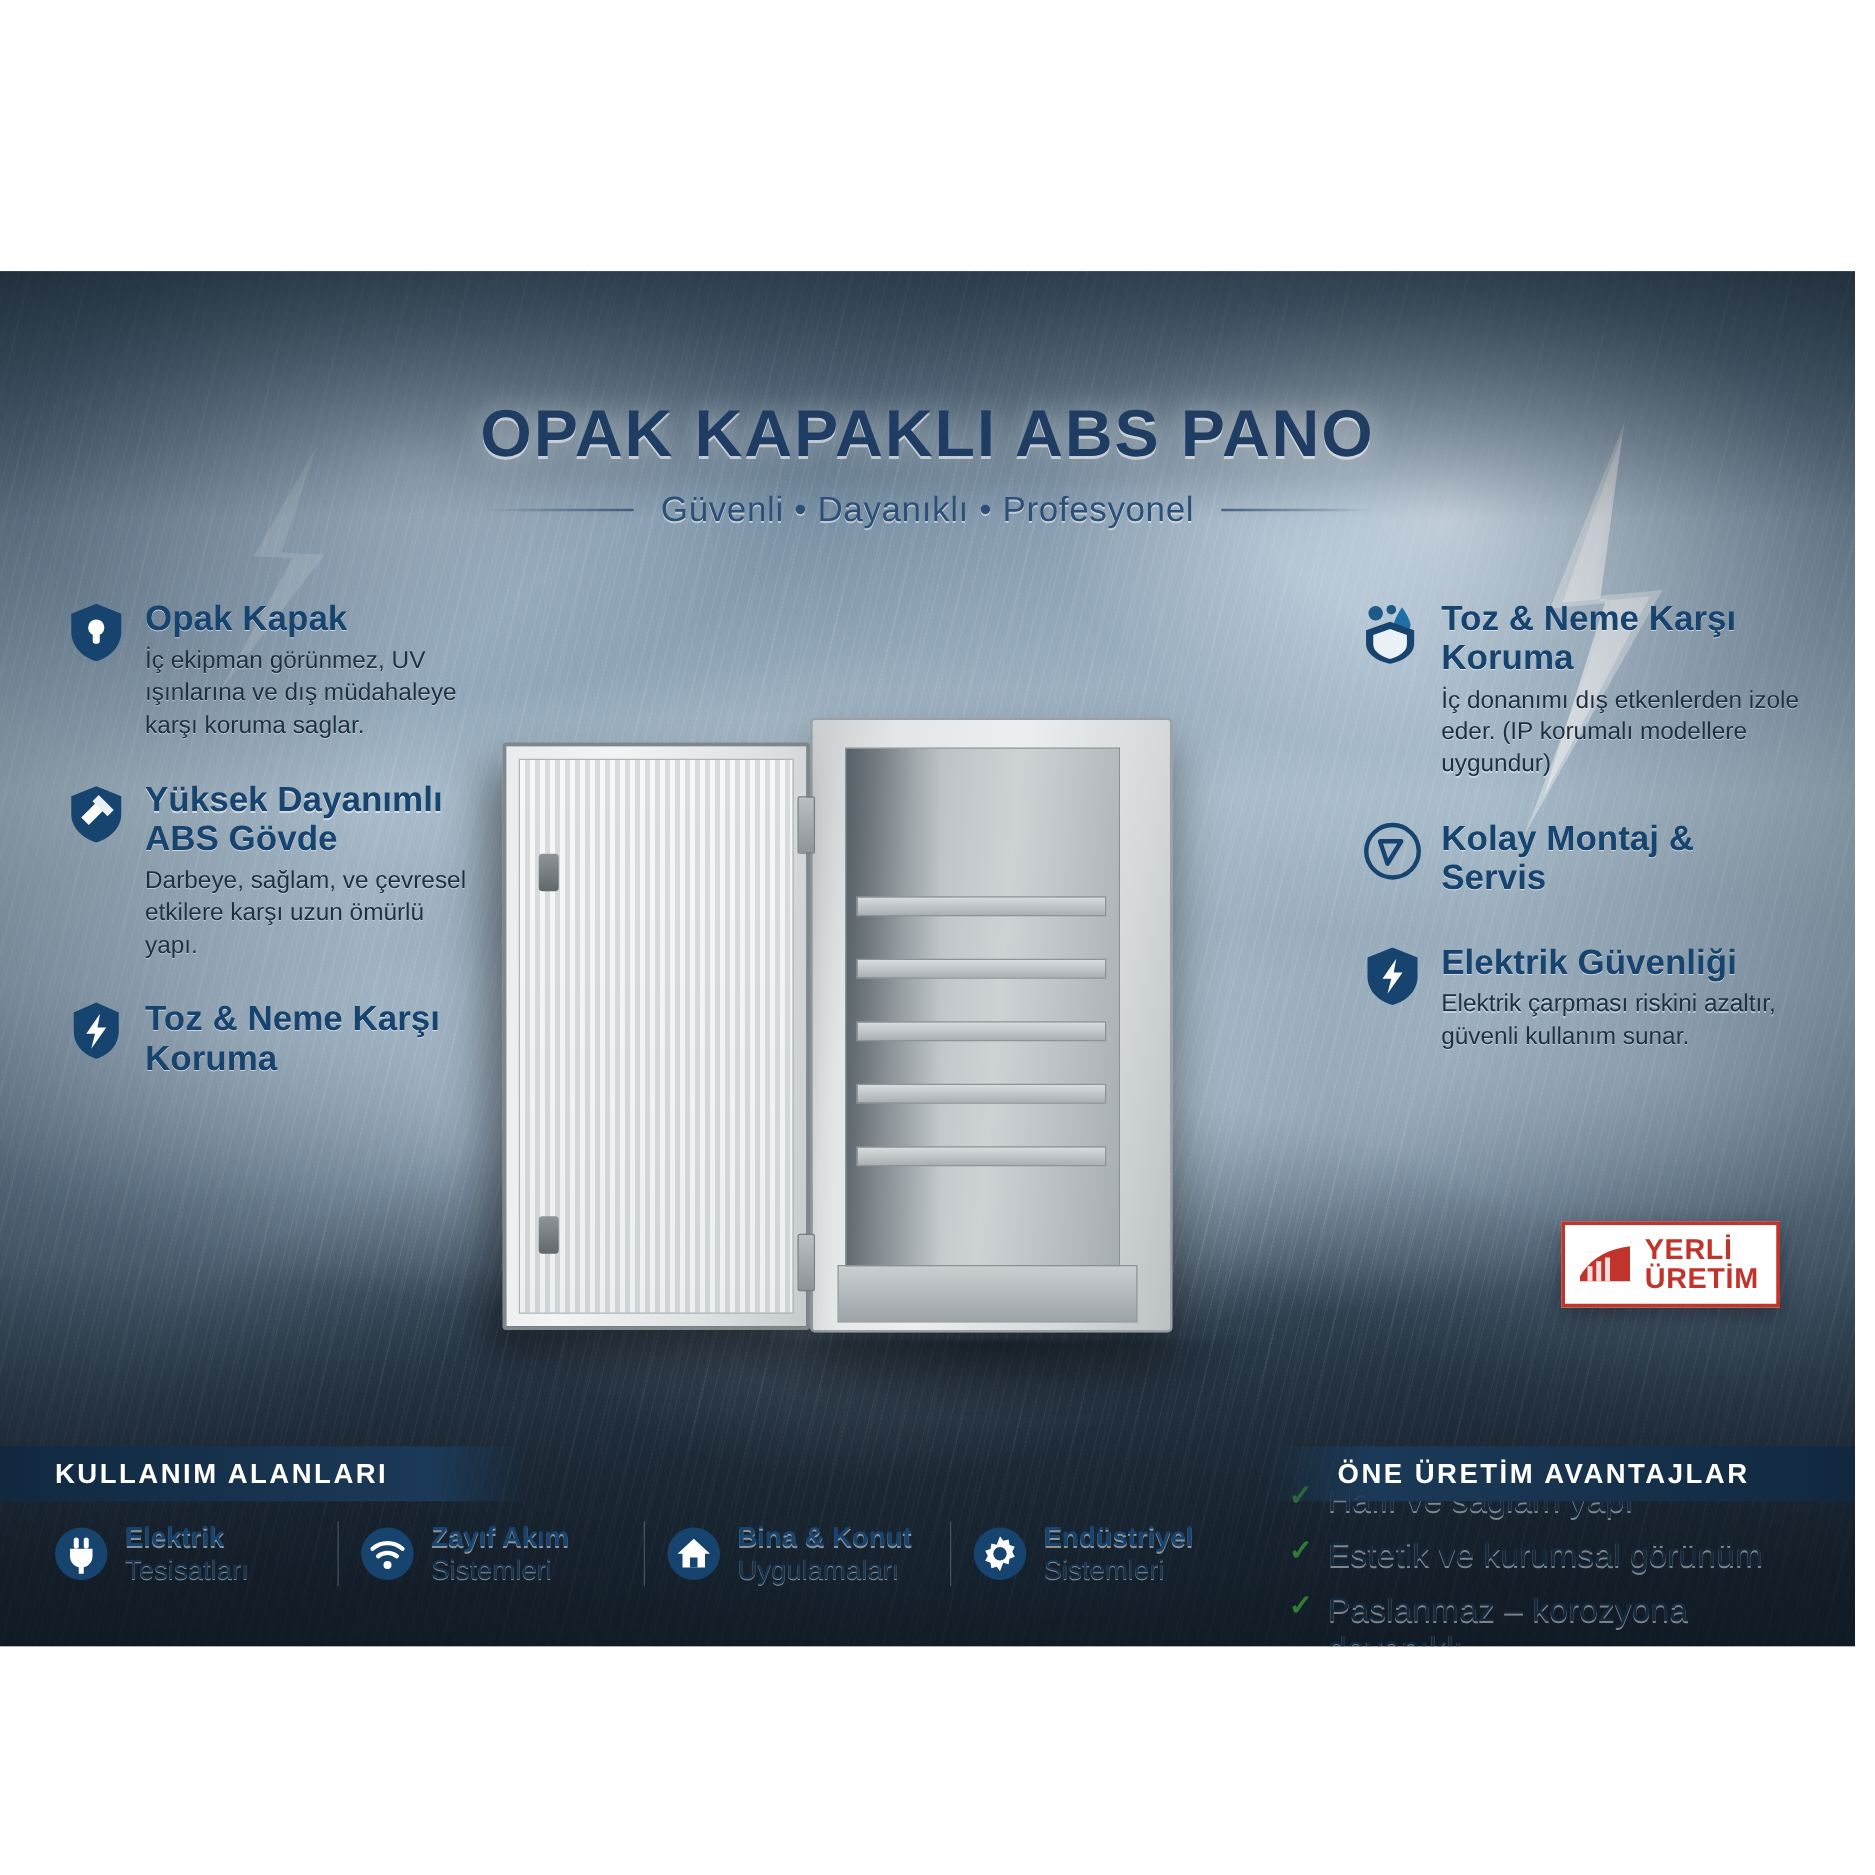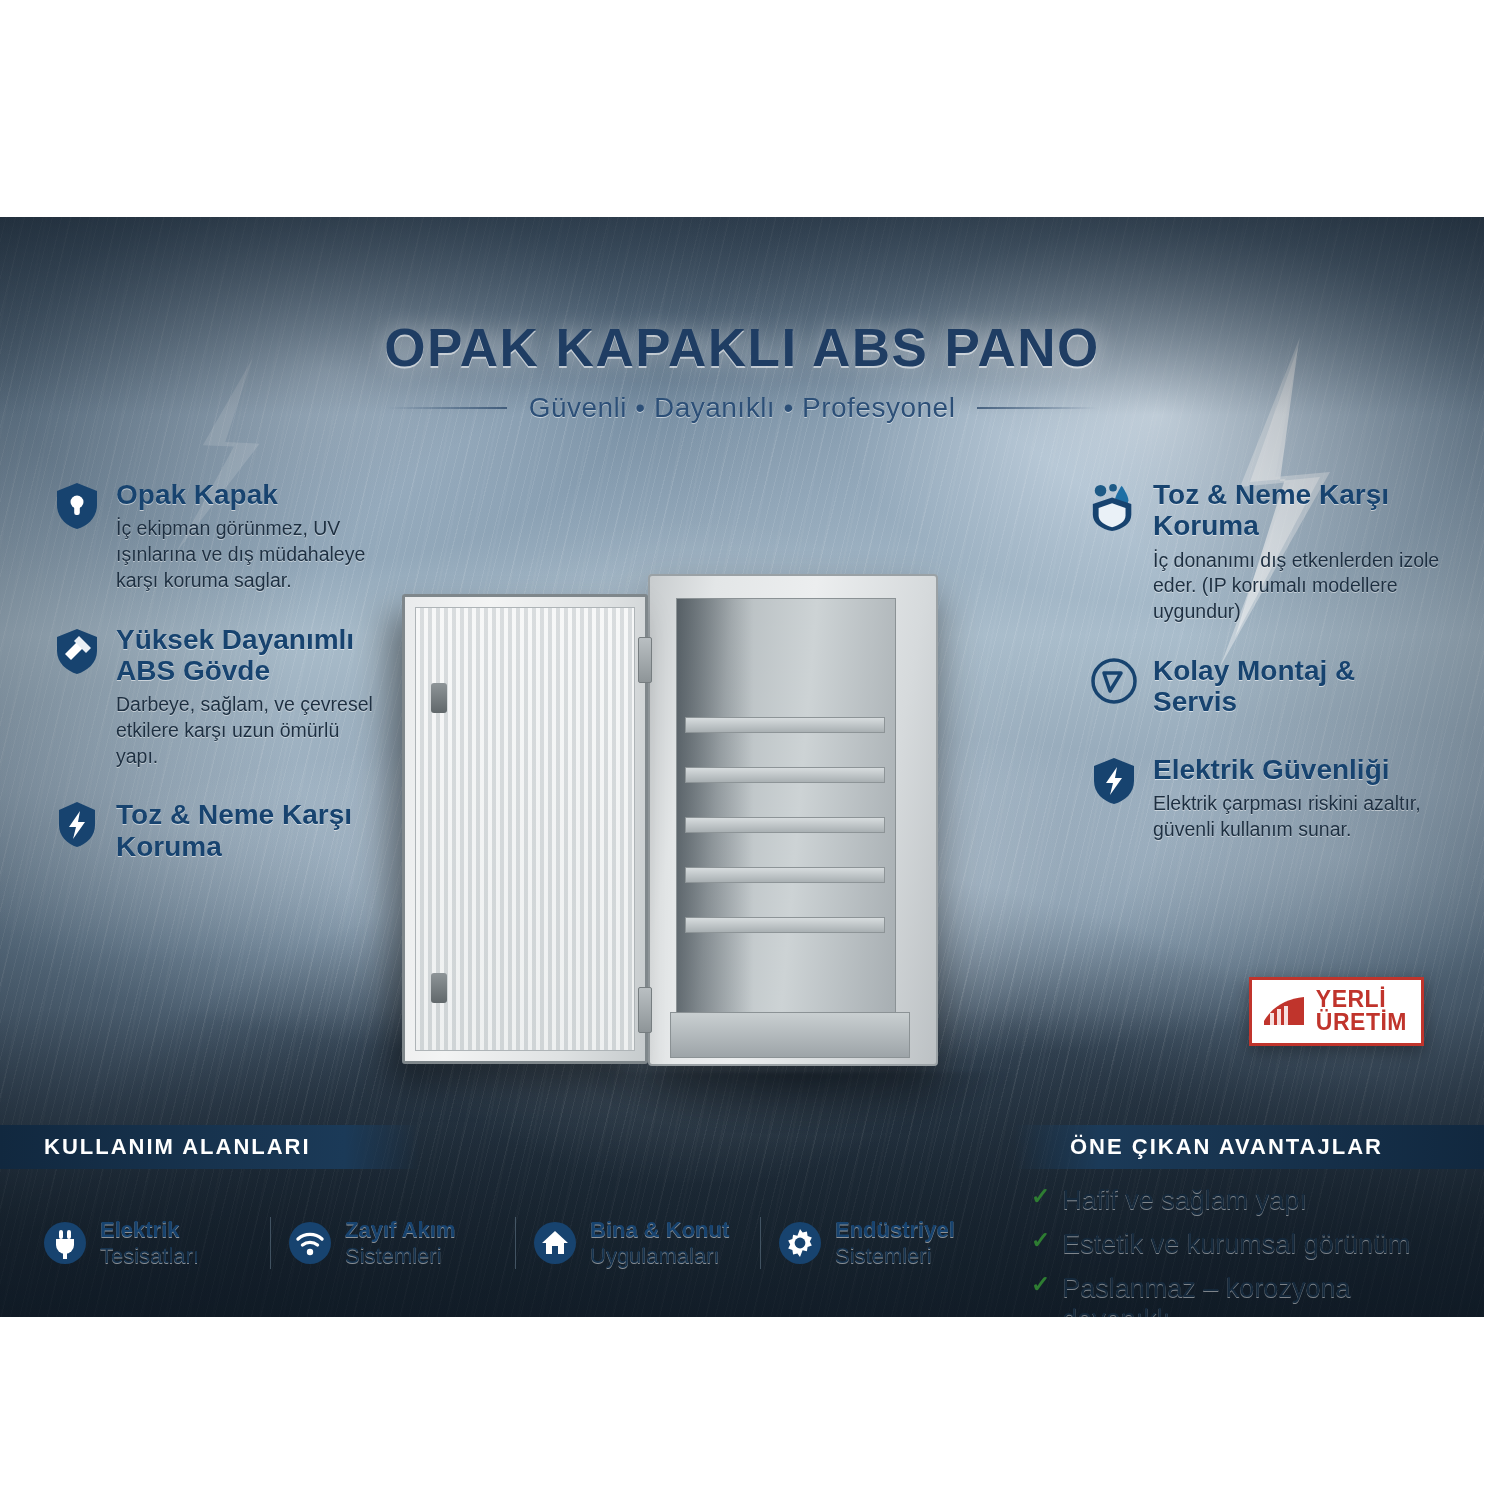--- a/index.html
+++ b/index.html
@@ -149,21 +149,21 @@
     box-shadow: 0 6px 16px rgba(0,0,0,.35);
   }
   #yerli .flag { width: 44px; height: 40px; }
   #yerli .yt { line-height: 1.02; }
   #yerli .yt div { color: #c0342c; font-weight: 700; font-size: 23px; letter-spacing: .5px; }
 
   
   .band {
     position: absolute; z-index: 7; height: 44px;
     display: flex; align-items: center;
-    color: #fff; font-size: 22px; font-weight: 700; letter-spacing: 2px;
+    color: #fff; font-size: 22px; font-weight: 700; letter-spacing: 2px; margin-top: 32px;
   }
   .band-left {
     left: 0; top: 908px; width: 420px;
     background: linear-gradient(90deg, #11283f 0%, #1b3a58 82%, rgba(27,58,88,0) 100%);
     padding-left: 44px;
   }
   .band-right {
     right: 0; top: 908px; width: 470px; justify-content: flex-start;
     background: linear-gradient(270deg, #11283f 0%, #1b3a58 82%, rgba(27,58,88,0) 100%);
     padding-left: 56px;
@@ -351,21 +351,21 @@
     <span class="yt">
       <div>YERLİ</div>
       <div>ÜRETİM</div>
     </span>
   </div>
 
   <div class="band band-left">
     <span>KULLANIM ALANLARI</span>
   </div>
   <div class="band band-right">
-    <span>ÖNE ÇIKAN AVANTAJLAR</span>
+    <span>ÖNE ÜRETİM AVANTAJLAR</span>
   </div>
 
   <div id="bottom">
 
     <div class="usecases">
 
       <div class="uc">
         <span class="ico">
           <svg class="icon-svg" width="46" height="46" viewBox="0 0 46 46">
             <circle cx="23" cy="23" r="21" fill="#17436f"></circle>

